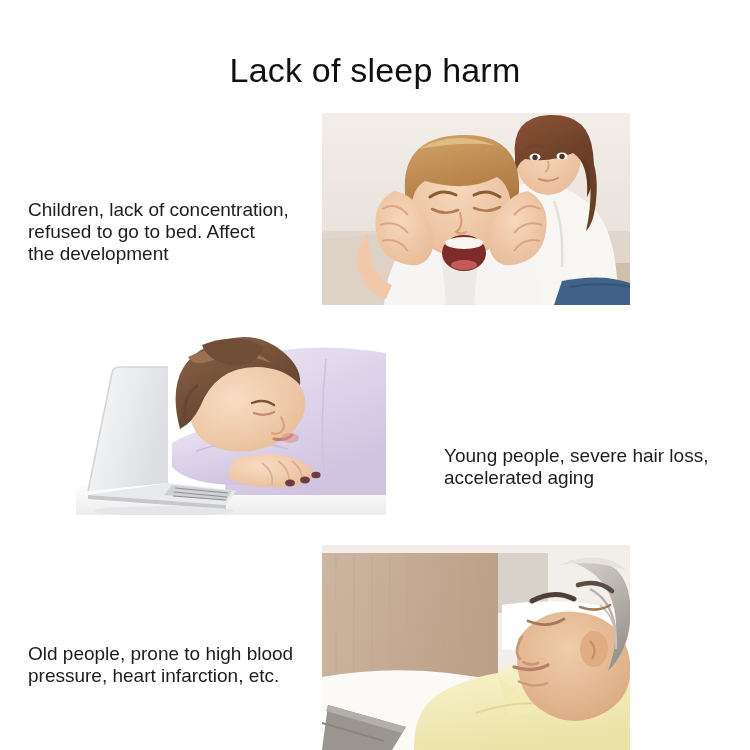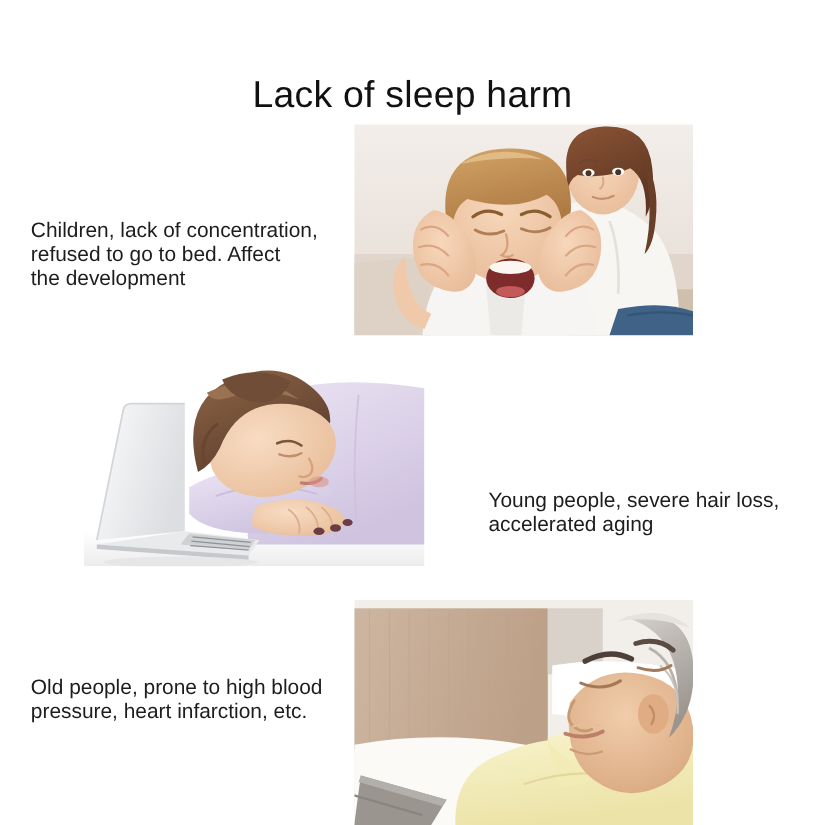--- a/index.html
+++ b/index.html
@@ -11,41 +11,41 @@
     width: 750px;
     height: 750px;
     position: relative;
     overflow: hidden;
     font-family: "Liberation Sans", sans-serif;
     color: #1a1a1a;
   }
 
   #page-title {
     position: absolute;
-    top: 44px;
+    top: 28px;
     left: 0;
     width: 750px;
     text-align: center;
     font-size: 34px;
     font-weight: 400;
     letter-spacing: 0.2px;
     color: #111111;
     white-space: nowrap;
   }
 
   .caption {
     position: absolute;
     font-size: 19px;
     line-height: 22px;
     color: #1d1d1d;
     white-space: pre-line;
   }
   .caption-children { left: 28px; top: 180px; width: 270px; }
   .caption-young    { left: 444px; top: 409px; width: 280px; margin-top: 36px; }
-  .caption-old      { left: 28px; top: 596px; width: 280px; }
+  .caption-old      { left: 28px; top: 624px; width: 280px; }
 
   .photo {
     position: absolute;
     overflow: hidden;
   }
   .photo svg { display: block; width: 100%; height: 100%; }
 
   #photo-children { left: 322px; top: 113px; width: 308px; height: 192px; }
   #photo-young    { left: 76px;  top: 333px; width: 310px; height: 182px; }
   #photo-old      { left: 322px; top: 545px; width: 308px; height: 205px; }

